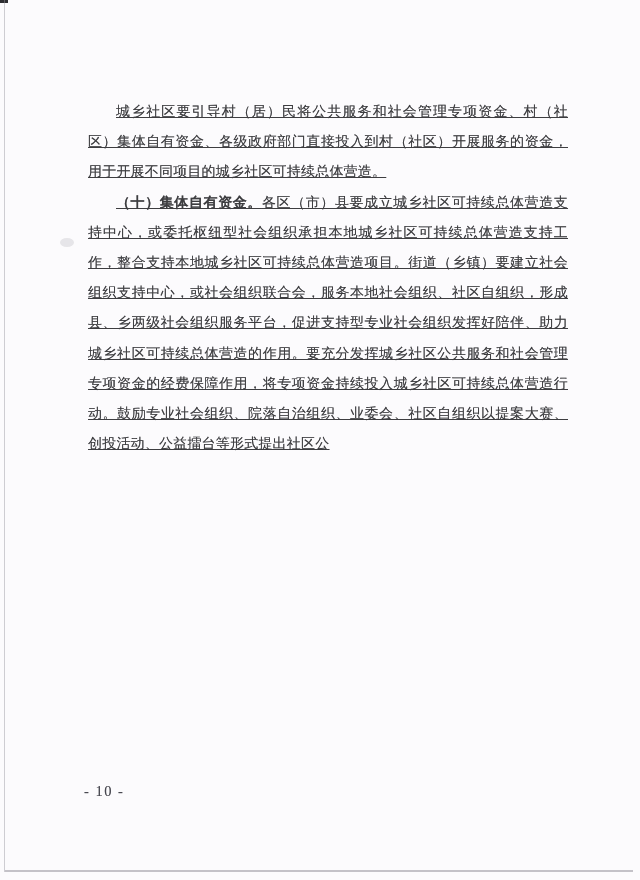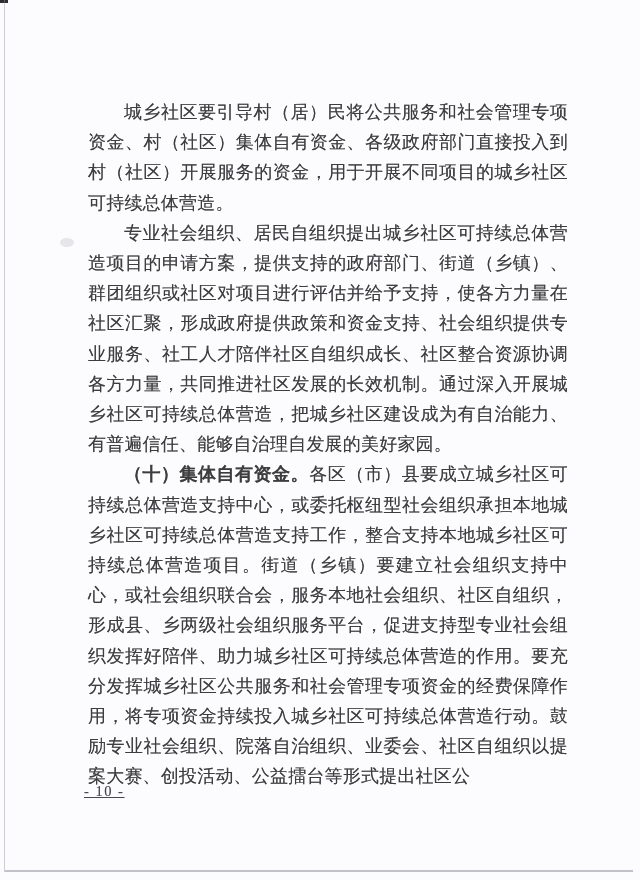--- a/index.html
+++ b/index.html
@@ -40,52 +40,51 @@
     background: rgba(190,188,196,0.35);
     border-radius: 50%;
   }
   
   .text-block {
     position: absolute;
     left: 88px;
     top: 97px;
     width: 480px;
     color: var(--ink, #3d3d40);
-    font-size: 18px;
+    font-size: 14px;
     line-height: 30.2px;
     text-align: justify;
     text-justify: inter-character;
     letter-spacing: 0.2px;
     text-shadow: 0 0 0.6px rgba(61,61,64,0.55);
+    text-decoration: underline;
   }
   .text-block p {
     margin: 0;
     text-indent: 2em;
   }
   .bold-lead {
     font-weight: 700;
   }
   .page-number {
     position: absolute;
     left: 84px;
     top: 783px;
     color: var(--page-number-ink, #47474f);
     font-size: 14.5px;
     letter-spacing: 1.5px;
     text-shadow: 0 0 0.5px rgba(71,71,79,0.5);
-    text-decoration: underline;
   }
 </style>
 </head>
 <body>
 
 <div class="corner-mark"></div>
 <div class="left-edge-line"></div>
 <div class="bottom-edge-line"></div>
 <div class="smudge"></div>
 
 <div class="text-block">
   <p>城乡社区要引导村（居）民将公共服务和社会管理专项资金、村（社区）集体自有资金、各级政府部门直接投入到村（社区）开展服务的资金，用于开展不同项目的城乡社区可持续总体营造。</p>
-  <p>专业社会组织、居民自组织提出城乡社区可持续总体营造项目的申请方案，提供支持的政府部门、街道（乡镇）、群团组织或社区对项目进行评估并给予支持，使各方力量在社区汇聚，形成政府提供政策和资金支持、社会组织提供专业服务、社工人才陪伴社区自组织成长、社区整合资源协调各方力量，共同推进社区发展的长效机制。通过深入开展城乡社区可持续总体营造，把城乡社区建设成为有自治能力、有普遍信任、能够自治理自发展的美好家园。</p>
   <p><span class="bold-lead">（十）集体自有资金。</span><span>各区（市）县要成立城乡社区可持续总体营造支持中心，或委托枢纽型社会组织承担本地城乡社区可持续总体营造支持工作，整合支持本地城乡社区可持续总体营造项目。街道（乡镇）要建立社会组织支持中心，或社会组织联合会，服务本地社会组织、社区自组织，形成县、乡两级社会组织服务平台，促进支持型专业社会组织发挥好陪伴、助力城乡社区可持续总体营造的作用。要充分发挥城乡社区公共服务和社会管理专项资金的经费保障作用，将专项资金持续投入城乡社区可持续总体营造行动。鼓励专业社会组织、院落自治组织、业委会、社区自组织以提案大赛、创投活动、公益擂台等形式提出社区公</span></p>
 </div>
 
 <div class="page-number">- 10 -</div>
 
 </body></html>

